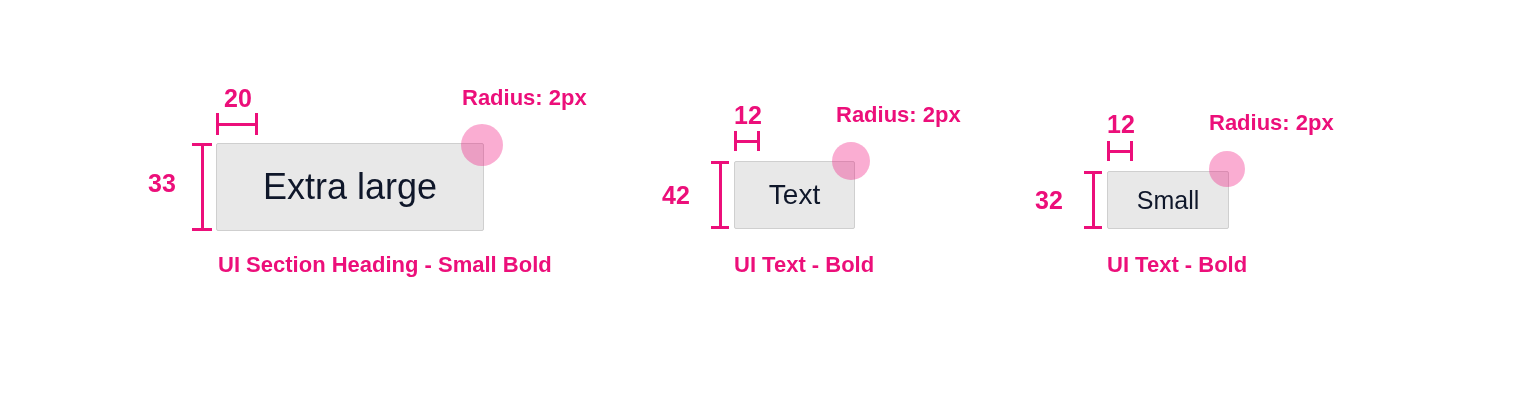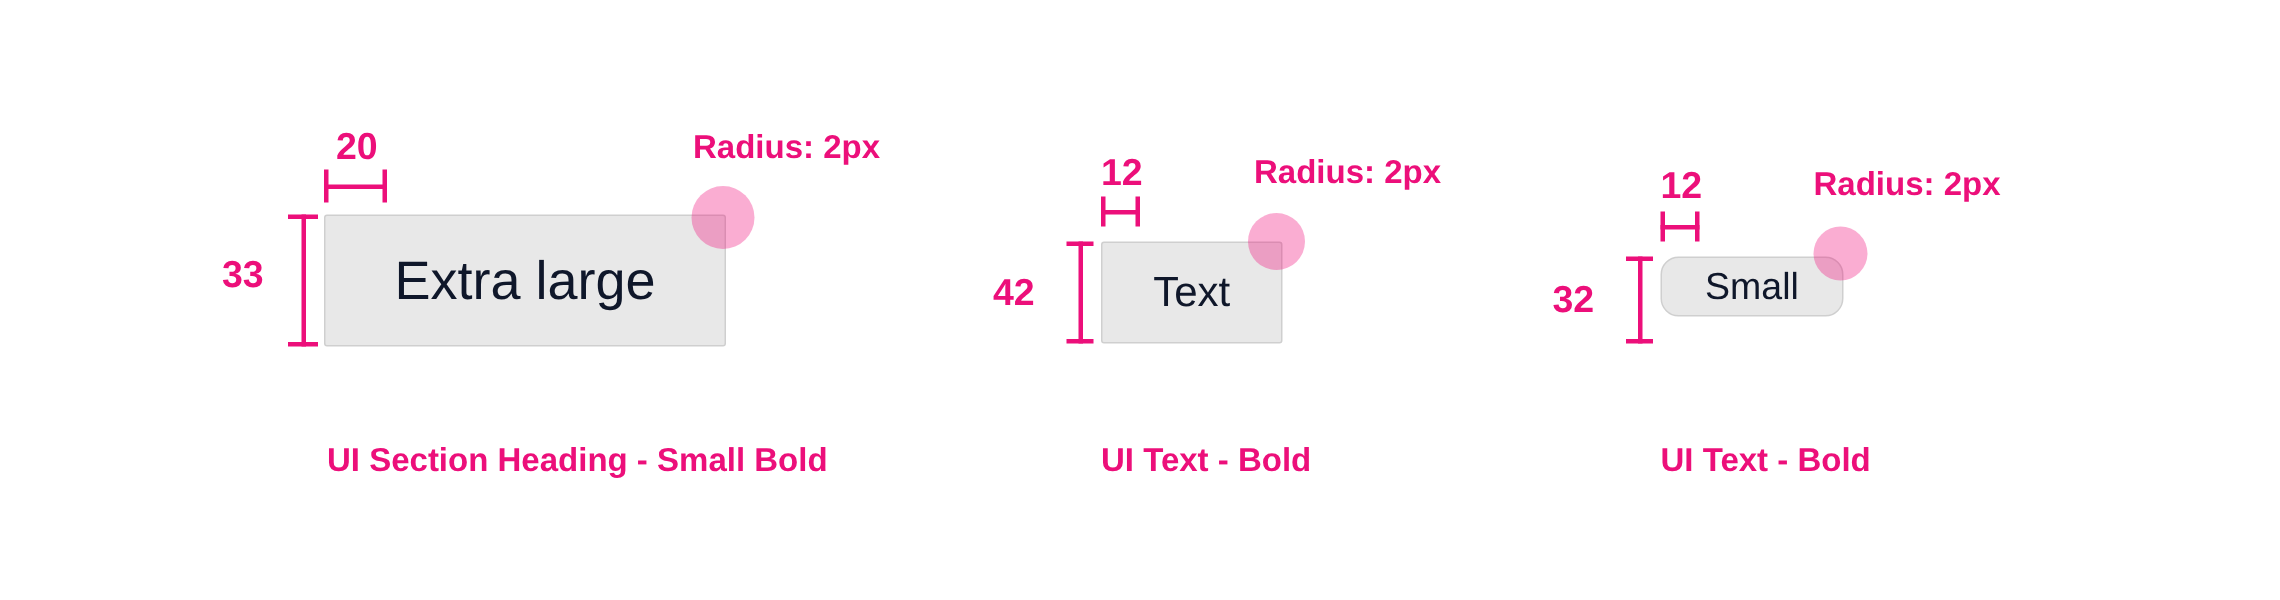--- a/index.html
+++ b/index.html
@@ -57,21 +57,21 @@
   .anno {
     position: absolute;
     color: #ec0f7a;
     font-family: "Liberation Sans", sans-serif;
     font-weight: bold;
     white-space: nowrap;
     line-height: 1;
   }
   .anno-num      { font-size: 25px; }
   .anno-radius   { font-size: 22px; }
-  .anno-caption  { font-size: 22px; margin-top: 42px; }
+  .anno-caption  { font-size: 22px; }
 
   
   
   .bracket-v {
     position: absolute;
   }
   .bracket-v .stem {
     position: absolute;
     left: 50%;
     top: 0;
@@ -147,21 +147,21 @@
         <div class="stem"></div>
         <div class="cap cap-left"></div>
         <div class="cap cap-right"></div>
       </div>
       <div class="anno anno-num" style="left: 662px; top: 183px;">42</div>
       <div class="anno anno-num" style="left: 734px; top: 103px;">12</div>
       <div class="anno anno-radius" style="left: 836px; top: 104px;">Radius: 2px</div>
       <div class="anno anno-caption" style="left: 734px; top: 254px;">UI Text - Bold</div>
     </div>
     <div class="spec-group" style="left: 0px; top: 0px;">
-      <div class="btn-sample" style="left: 1107px; top: 171px; width: 122px; height: 40px; font-size: 25px; border-radius: 12px;">Small</div>
+      <div class="btn-sample" style="left: 1107px; top: 171px; width: 122px; height: 58px; font-size: 25px; border-radius: 2px;">Small</div>
       <div class="radius-dot" style="left: 1209px; top: 151px; width: 36px; height: 36px;"></div>
       <div class="bracket-v" style="left: 1084px; top: 171px; width: 18px; height: 58px;">
         <div class="stem"></div>
         <div class="cap cap-top"></div>
         <div class="cap cap-bottom"></div>
       </div>
       <div class="bracket-h" style="left: 1107px; top: 141px; width: 26px; height: 20px;">
         <div class="stem"></div>
         <div class="cap cap-left"></div>
         <div class="cap cap-right"></div>

